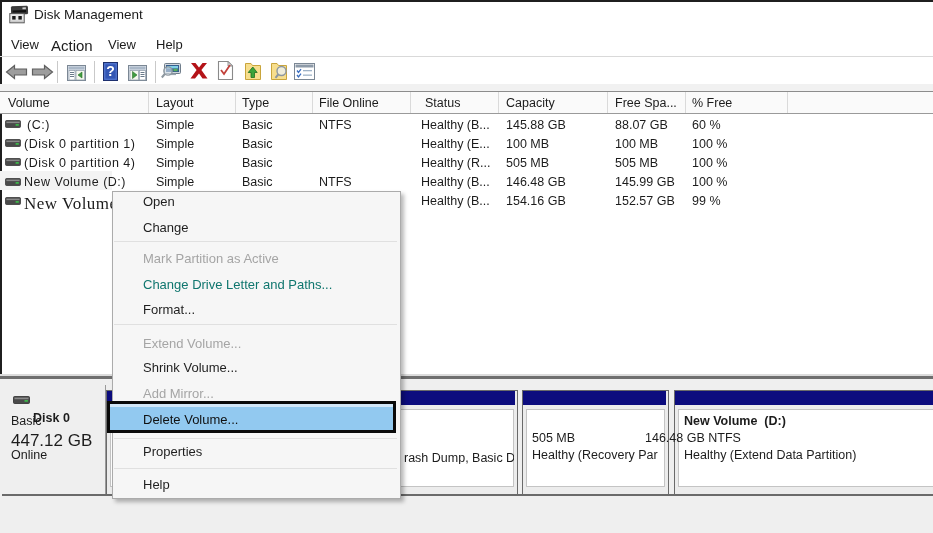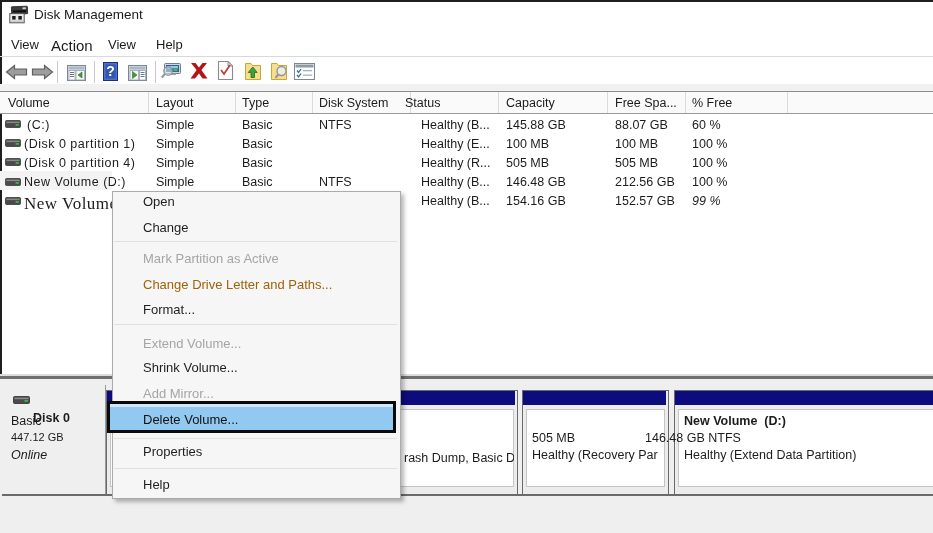--- a/index.html
+++ b/index.html
@@ -119,22 +119,22 @@
   <div class="abs" style="left:235px;top:92px;width:1px;height:21px;background:#dadada;"></div>
   <div class="abs" style="left:312px;top:92px;width:1px;height:21px;background:#dadada;"></div>
   <div class="abs" style="left:410px;top:92px;width:1px;height:21px;background:#dadada;"></div>
   <div class="abs" style="left:498px;top:92px;width:1px;height:21px;background:#dadada;"></div>
   <div class="abs" style="left:607px;top:92px;width:1px;height:21px;background:#dadada;"></div>
   <div class="abs" style="left:685px;top:92px;width:1px;height:21px;background:#dadada;"></div>
   <div class="abs" style="left:787px;top:92px;width:1px;height:21px;background:#dadada;"></div>
   <div class="txt" style="left:8px;top:96px;font-size:12.5px;">Volume</div>
   <div class="txt" style="left:156px;top:96px;font-size:12.5px;">Layout</div>
   <div class="txt" style="left:242px;top:96px;font-size:12.5px;">Type</div>
-  <div class="txt" style="left:319px;top:96px;font-size:12.5px;">Disk System</div>
-  <div class="txt" style="left:405px;top:96px;font-size:12.5px;text-align:right;">Status</div>
+  <div class="txt" style="left:319px;top:96px;font-size:12.5px;">File Online</div>
+  <div class="txt" style="left:425px;top:96px;font-size:12.5px;text-align:right;">Status</div>
   <div class="txt" style="left:506px;top:96px;font-size:12.5px;">Capacity</div>
   <div class="txt" style="left:615px;top:96px;font-size:12.5px;">Free Spa...</div>
   <div class="txt" style="left:692px;top:96px;font-size:12.5px;">% Free</div>
 
   <div id="rows">
       <svg class="abs" style="left:4.5px;top:120px;" width="16" height="8" viewBox="0 0 16 8">
         <rect x="0.5" y="0.5" width="15" height="7" rx="1" fill="#4a4a4a" stroke="#2c2c2c" stroke-width="0.7"></rect>
         <rect x="1.4" y="1.6" width="13.2" height="1.5" fill="#8a8a8a"></rect>
         <rect x="10.6" y="4" width="3.2" height="1.8" fill="#3db54a"></rect>
       </svg>
@@ -175,52 +175,52 @@
         <rect x="0.5" y="0.5" width="15" height="7" rx="1" fill="#4a4a4a" stroke="#2c2c2c" stroke-width="0.7"></rect>
         <rect x="1.4" y="1.6" width="13.2" height="1.5" fill="#8a8a8a"></rect>
         <rect x="10.6" y="4" width="3.2" height="1.8" fill="#3db54a"></rect>
       </svg>
       <div class="txt" style="left:24px;top:175.1px;font-size:12.5px;letter-spacing:0.5px;">New Volume (D:)</div>
       <div class="txt" style="left:156px;top:175.1px;font-size:12.5px;">Simple</div>
       <div class="txt" style="left:242px;top:175.1px;font-size:12.5px;">Basic</div>
       <div class="txt" style="left:319px;top:175.1px;font-size:12.5px;">NTFS</div>
       <div class="txt" style="left:421px;top:175.1px;font-size:12.5px;">Healthy (B...</div>
       <div class="txt" style="left:506px;top:175.1px;font-size:12.5px;">146.48 GB</div>
-      <div class="txt" style="left:615px;top:175.1px;font-size:12.5px;">212.56 GB</div>
+      <div class="txt" style="left:615px;top:175.1px;font-size:12.5px;">145.99 GB</div>
       <div class="txt" style="left:692px;top:175.1px;font-size:12.5px;">100 %</div>
       <svg class="abs" style="left:4.5px;top:196.8px;" width="16" height="8" viewBox="0 0 16 8">
         <rect x="0.5" y="0.5" width="15" height="7" rx="1" fill="#4a4a4a" stroke="#2c2c2c" stroke-width="0.7"></rect>
         <rect x="1.4" y="1.6" width="13.2" height="1.5" fill="#8a8a8a"></rect>
         <rect x="10.6" y="4" width="3.2" height="1.8" fill="#3db54a"></rect>
       </svg>
       <div class="txt" style="left:24px;top:194.3px;font-size:17px;letter-spacing:0.5px;font-family:Liberation Serif, serif;">New Volume</div>
       <div class="txt" style="left:156px;top:194.3px;font-size:12.5px;">Simple</div>
       <div class="txt" style="left:242px;top:194.3px;font-size:12.5px;">Basic</div>
       <div class="txt" style="left:319px;top:194.3px;font-size:12.5px;">NTFS</div>
       <div class="txt" style="left:421px;top:194.3px;font-size:12.5px;">Healthy (B...</div>
       <div class="txt" style="left:506px;top:194.3px;font-size:12.5px;">154.16 GB</div>
       <div class="txt" style="left:615px;top:194.3px;font-size:12.5px;">152.57 GB</div>
-      <div class="txt" style="left:692px;top:194.3px;font-size:12.5px;font-style:italic;">99 %</div>
+      <div class="txt" style="left:692px;top:194.3px;font-size:12.5px;">99 %</div>
     </div>
 
   <div class="abs" style="left:0;top:374px;width:933px;height:2px;background:#dcdcdc;"></div>
   <div class="abs" style="left:0;top:376px;width:933px;height:2.5px;background:#6f6f6f;"></div>
 
   <div class="abs" style="left:0;top:378.5px;width:933px;height:154.5px;background:#efefef;"></div>
 
   <div class="abs" style="left:105px;top:385px;width:1px;height:109px;background:#9a9a9a;"></div>
   <svg class="abs" style="left:13px;top:395px;" width="17" height="10" viewBox="0 0 17 10">
     <rect x="0.5" y="1.5" width="16" height="7" rx="1" fill="#4a4a4a" stroke="#2c2c2c" stroke-width="0.8"></rect>
     <rect x="1.5" y="2.6" width="14" height="1.6" fill="#8a8a8a"></rect>
     <rect x="11.5" y="5" width="3.4" height="1.8" fill="#3db54a"></rect>
   </svg>
   <div class="txt" style="left:33px;top:411px;font-size:12.5px;font-weight:bold;">Disk 0</div>
   <div class="txt" style="left:11px;top:414px;font-size:12.5px;">Basic</div>
-  <div class="txt" style="left:11px;top:431px;font-size:11px;">447.12 GB</div>
-  <div class="txt" style="left:11px;top:448px;font-size:12.5px;font-style:italic;">Online</div>
+  <div class="txt" style="left:11px;top:431px;font-size:17px;">447.12 GB</div>
+  <div class="txt" style="left:11px;top:448px;font-size:12.5px;">Online</div>
 
   <div id="parts">
       <div class="abs" style="left:106px;top:390px;width:410px;height:103px;border:1px solid #6a6a6a;background:#ececec;"></div>
       <div class="abs" style="left:107px;top:391px;width:408px;height:14px;background:#0c0c7e;"></div>
       <div class="abs" style="left:110px;top:409px;width:402px;height:76px;background:#fff;border:1px solid #c4c4c4;overflow:hidden;"></div>
       <div class="abs" style="left:522px;top:390px;width:145px;height:103px;border:1px solid #6a6a6a;background:#ececec;"></div>
       <div class="abs" style="left:523px;top:391px;width:143px;height:14px;background:#0c0c7e;"></div>
       <div class="abs" style="left:526px;top:409px;width:137px;height:76px;background:#fff;border:1px solid #c4c4c4;overflow:hidden;"></div>
       <div class="txt" style="left:532px;top:431px;font-size:12.5px;">505 MB</div>
       <div class="txt" style="left:532px;top:448px;font-size:12.5px;">Healthy (Recovery Par</div>
@@ -234,21 +234,21 @@
     </div>
 
   <div class="abs" style="left:2px;top:494px;width:931px;height:2px;background:#6a6a6a;"></div>
 
   <div id="menu" class="abs" style="left:112px;top:191px;width:287px;height:306px;background:#f6f6f6;border:1px solid #ababab;box-shadow:3px 3px 4px rgba(0,0,0,0.28);"></div>
   <div id="menuitems">
       <div class="txt" style="left:143px;top:194px;font-size:13px;color:#1f1f1f;">Open</div>
       <div class="txt" style="left:143px;top:219.5px;font-size:13px;color:#1f1f1f;">Change</div>
       <div class="abs" style="left:114px;top:241px;width:283px;height:1px;background:#e0e0e0;"></div>
       <div class="txt" style="left:143px;top:251px;font-size:13px;color:#a5a5a5;">Mark Partition as Active</div>
-      <div class="txt" style="left:143px;top:276.5px;font-size:13px;color:#a16207;">Change Drive Letter and Paths...</div>
+      <div class="txt" style="left:143px;top:276.5px;font-size:13px;color:#0f766e;">Change Drive Letter and Paths...</div>
       <div class="txt" style="left:143px;top:302px;font-size:13px;color:#1f1f1f;">Format...</div>
       <div class="abs" style="left:114px;top:324px;width:283px;height:1px;background:#e0e0e0;"></div>
       <div class="txt" style="left:143px;top:336px;font-size:13px;color:#a5a5a5;">Extend Volume...</div>
       <div class="txt" style="left:143px;top:360px;font-size:13px;color:#1f1f1f;">Shrink Volume...</div>
       <div class="txt" style="left:143px;top:385.5px;font-size:13px;color:#a5a5a5;">Add Mirror...</div>
       <div class="abs" style="left:114px;top:438px;width:283px;height:1px;background:#e0e0e0;"></div>
       <div class="txt" style="left:143px;top:444px;font-size:13px;color:#1f1f1f;">Properties</div>
       <div class="abs" style="left:114px;top:468px;width:283px;height:1px;background:#e0e0e0;"></div>
       <div class="txt" style="left:143px;top:477px;font-size:13px;color:#1f1f1f;">Help</div>
     </div>

